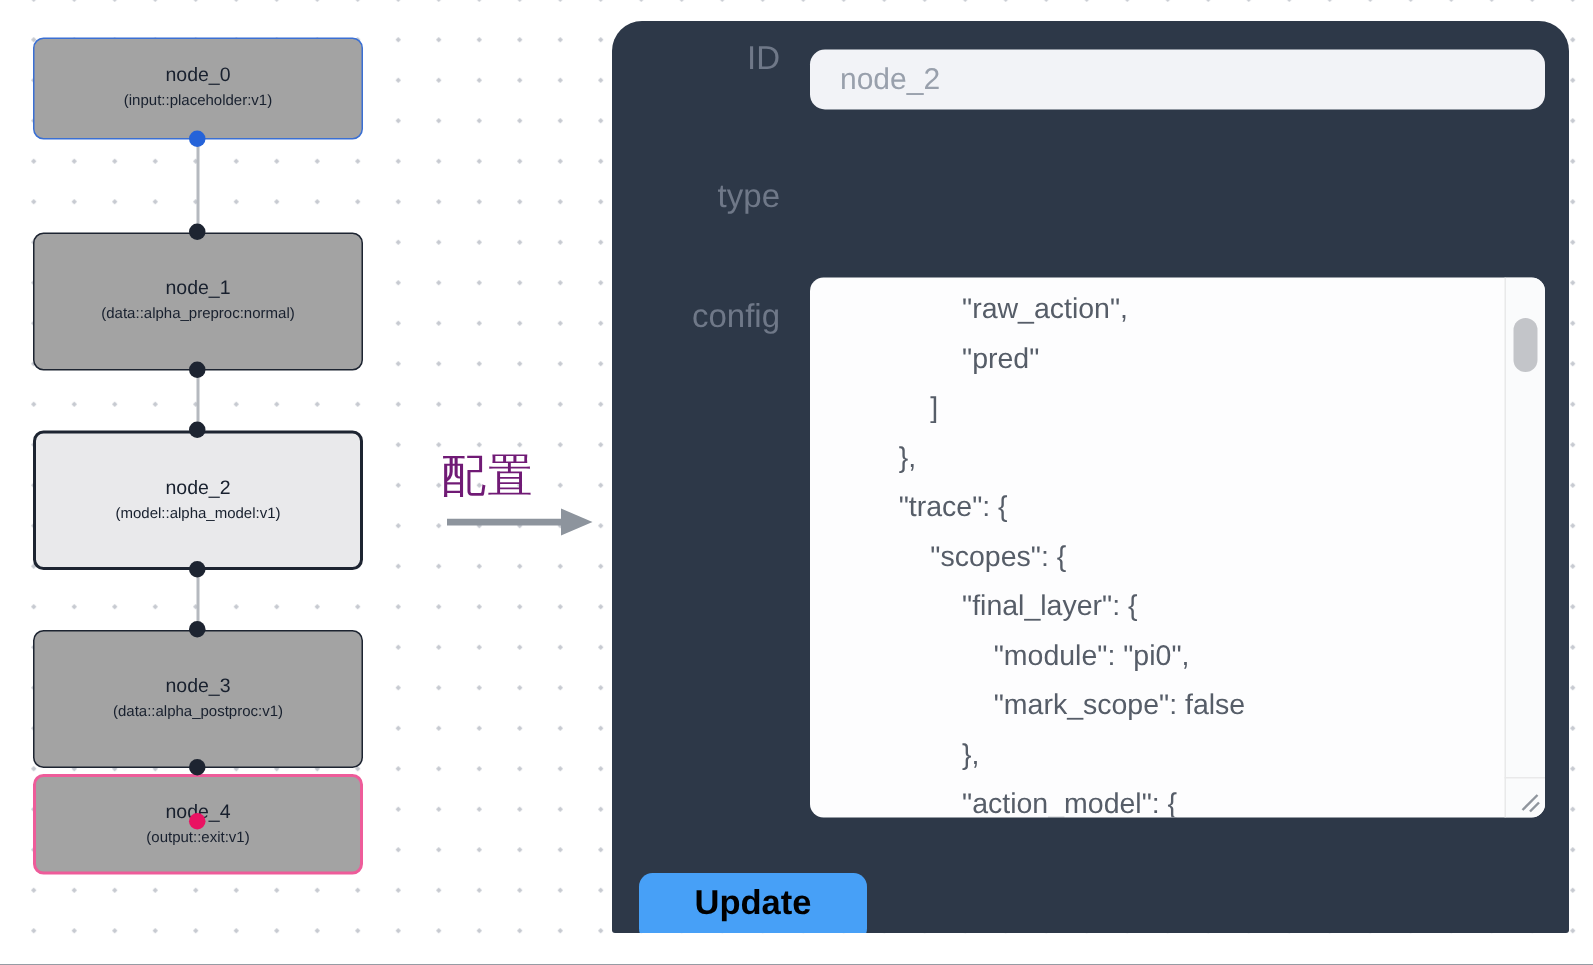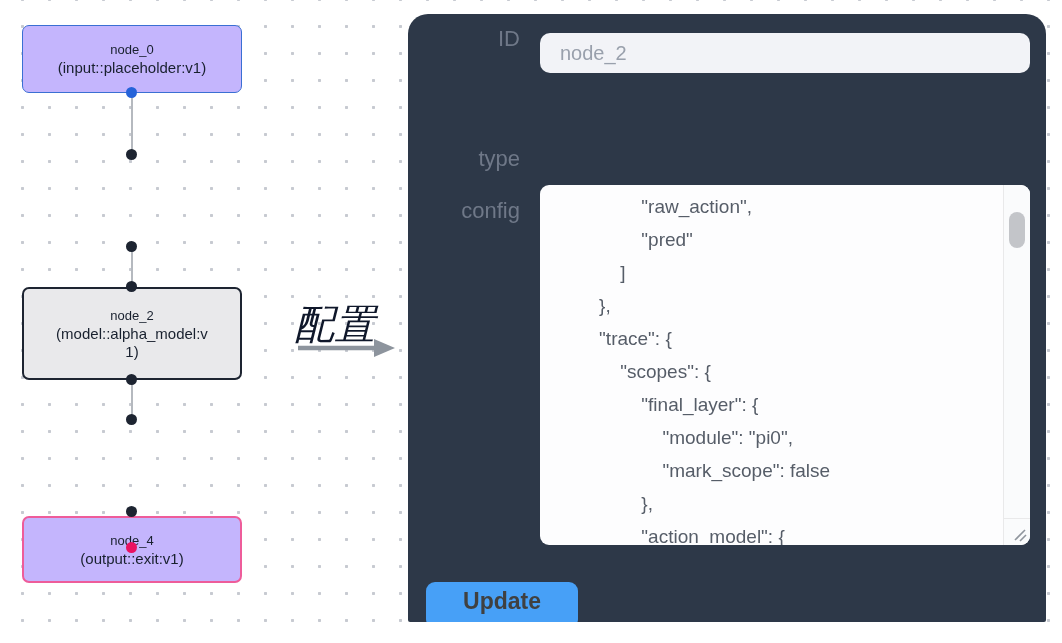--- a/index.html
+++ b/index.html
@@ -10,27 +10,27 @@
     background-image: radial-gradient(circle, #c7cad1 1.4px, transparent 1.5px);
     background-size: 27px 27px;
     background-position: 9px 13px;
     position:relative;
   }
 
   
   .canvas { position:absolute; inset:0; }
   .node {
     position:absolute; left:22px; width:220px;
-    background:#c4b5fd; border:1.5px solid var(--port-dark);
+    background:#a3a3a3; border:1.5px solid var(--port-dark);
     border-radius:7px;
     display:flex; flex-direction:column; align-items:center; justify-content:center;
     text-align:center; cursor:pointer;
   }
   .node .node-title { font-size:13px; line-height:18px; color:#18202e; }
-  .node .node-sub   { font-size:15px; line-height:18px; color:#18202e; max-width:158px; word-break:break-all; }
+  .node .node-sub   { font-size:10px; line-height:18px; color:#18202e; max-width:158px; word-break:break-all; }
   .n0 { top:25px;  height:68px; border-color:var(--input-node-border); }
   .n1 { top:155px; height:92px; }
   .n2 { top:287px; height:93px; background:var(--selected-fill); border-width:2.5px; }
   .n3 { top:420px; height:92px; }
   .n4 { top:516px; height:67px; border-color:var(--output-node-border); border-width:2px; }
 
   .edge { position:absolute; left:130.5px; width:2px; background:var(--edge); }
   .e1 { top:93px;  height:62px; }
   .e2 { top:247px; height:40px; }
   .e3 { top:380px; height:40px; }
@@ -39,37 +39,37 @@
   .port { position:absolute; left:126px; width:11px; height:11px; border-radius:50%; background:var(--port-dark); }
   .p0b { top:87px;  background:var(--input-port); }
   .p1t { top:149px; } .p1b { top:241px; }
   .p2t { top:281px; } .p2b { top:374px; }
   .p3t { top:414px; } .p3b { top:506px; }
   .p4t { top:542px; background:var(--output-port); }
 
   
   .transfer-label {
     position:absolute; left:294px; top:297px;
-    font-size:40px; color:#0f172a; font-weight:500; letter-spacing:1px;font-style:italic;
+    font-size:30px; color:#701a75; font-weight:500; letter-spacing:1px;
   }
   .transfer-arrow { position:absolute; left:296px; top:336px; }
 
   
   .panel {
     position:absolute; left:408px; top:14px; width:638px; height:608px;
     background:var(--panel-bg);
     border-radius:20px 20px 2px 2px;
     overflow:hidden;
   }
   .field-label {
     position:absolute; left:12px; width:100px; text-align:right;
     font-size:22px; color:#6f7888;
   }
   .lbl-id     { top:12px; }
-  .lbl-type   { top:104px;margin-top:28px; }
+  .lbl-type   { top:104px; }
   .lbl-config { top:184px; }
 
   .field-input {
     position:absolute; left:132px; width:490px; height:40px;
     background:var(--field-bg); border:none; border-radius:10px;
     font-family:"Liberation Sans", sans-serif;
     font-size:20px; color:#99a0ac; padding:0 20px; outline:none;
   }
   .inp-id   { top:19px; }
   .inp-type { top:97px; }
@@ -93,42 +93,50 @@
     background:#c3c5c9; border-radius:8px; cursor:pointer;
   }
   .resize-corner {
     position:absolute; right:0; bottom:0; width:27px; height:27px;
     background:#fafbfc; border-left:1px solid #e9e9ea; border-top:1px solid #e9e9ea;
   }
   .resize-corner svg { position:absolute; right:3px; bottom:3px; }
 
   .update-btn {
     position:absolute; left:18px; top:568px; width:152px; height:46px;
-    background:var(--accent); color:#404040; border:none; border-radius:9px;
+    background:var(--accent); color:#000000; border:none; border-radius:9px;
     font-family:"Liberation Sans", sans-serif;
     font-size:23px; font-weight:bold; cursor:pointer; padding-bottom:8px;
   }
 </style>
 </head>
 <body>
 
 <div class="canvas">
 
   <div class="edge e1"></div>
   <div class="edge e2"></div>
   <div class="edge e3"></div>
   <div class="edge e4"></div>
 
   <div class="node n0">
     <div class="node-title">node_0</div>
     <div class="node-sub">(input::placeholder:v1)</div>
   </div>
+  <div class="node n1">
+    <div class="node-title">node_1</div>
+    <div class="node-sub">(data::alpha_preproc:normal)</div>
+  </div>
   <div class="node n2">
     <div class="node-title">node_2</div>
     <div class="node-sub">(model::alpha_model:v1)</div>
+  </div>
+  <div class="node n3">
+    <div class="node-title">node_3</div>
+    <div class="node-sub">(data::alpha_postproc:v1)</div>
   </div>
   <div class="node n4">
     <div class="node-title">node_4</div>
     <div class="node-sub">(output::exit:v1)</div>
   </div>
 
   <span class="port p0b"></span>
   <span class="port p1t"></span>
   <span class="port p1b"></span>
   <span class="port p2t"></span>

